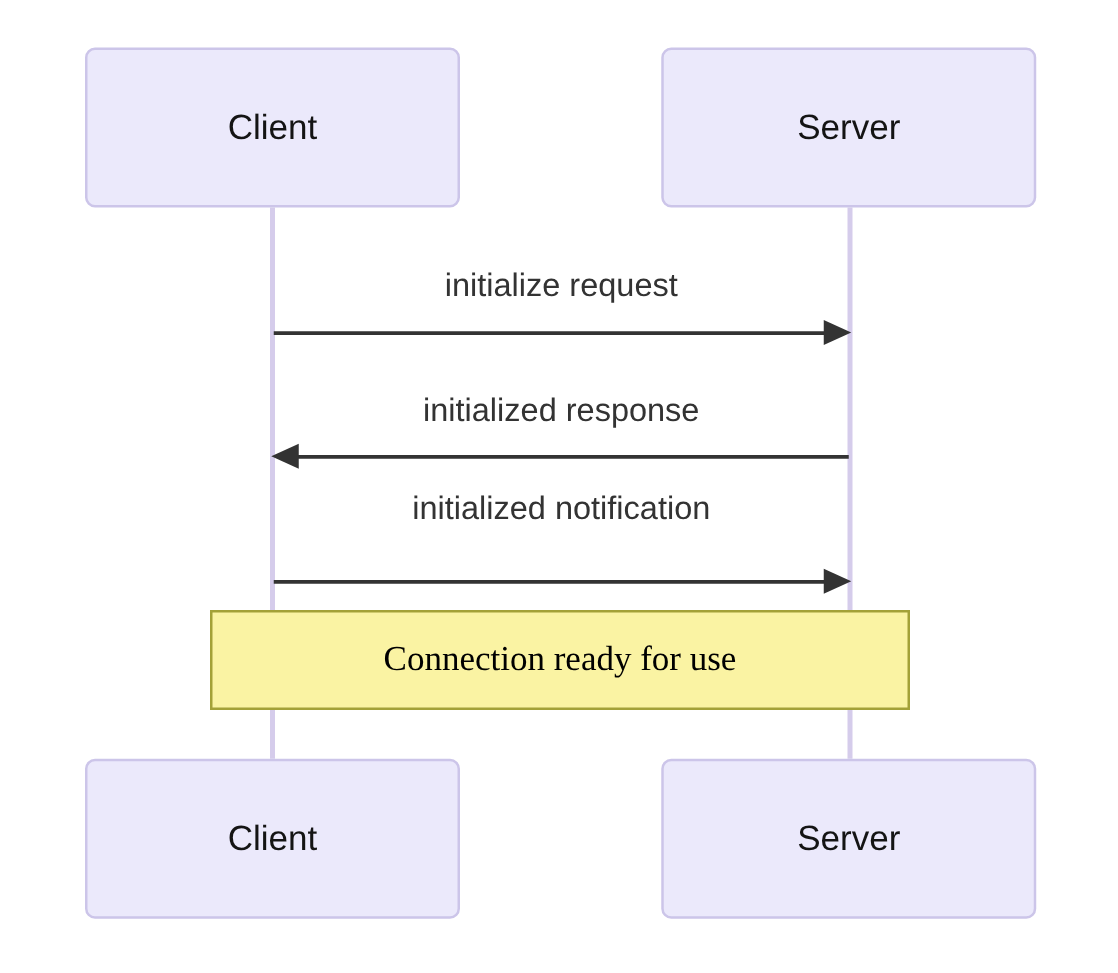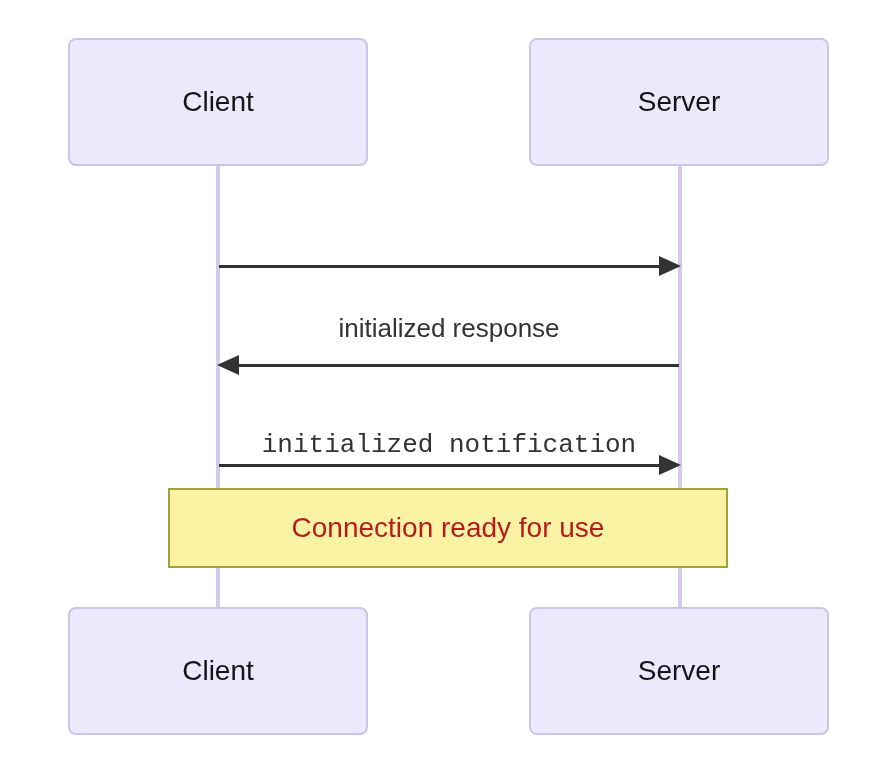--- a/index.html
+++ b/index.html
@@ -42,21 +42,21 @@
   .lifeline-client{left:216px;}
   .lifeline-server{left:678px;}
   .msg-label{
     position:absolute;
     left:219px;width:460px;height:36px;
     text-align:center;line-height:36px;
     font-size:26px;color:var(--msg-text);
   }
   .msg-label-1{top:210px;}
   .msg-label-2{top:310px;}
-  .msg-label-3{top:427px;font-family:Liberation Mono, monospace;}
+  .msg-label-3{top:388px;}
   .msg-line{
     position:absolute;height:3px;background:var(--arrow);
   }
   .msg-line-1{left:219px;top:265px;width:451px;}
   .msg-line-2{left:228px;top:364px;width:451px;}
   .msg-line-3{left:219px;top:464px;width:451px;}
   .arrowhead{
     position:absolute;width:0;height:0;
     border-top:10px solid transparent;
     border-bottom:10px solid transparent;
@@ -66,38 +66,39 @@
   .arrowhead-1{left:659px;top:256px;}
   .arrowhead-2{left:217px;top:355px;}
   .arrowhead-3{left:659px;top:455px;}
   .note-box{
     position:absolute;
     left:168px;top:488px;
     width:556px;height:76px;
     background:var(--note-fill);
     border:2px solid var(--note-border);
     display:flex;align-items:center;justify-content:center;
-    font-size:28px;color:#b91c1c;
+    font-size:28px;color:#000000;font-family:Liberation Serif, serif;
   }
 </style>
 </head>
 <body>
 
 <div class="canvas">
 
   <div class="lifeline lifeline-client"></div>
   <div class="lifeline lifeline-server"></div>
 
   <div class="actor-box actor-top-client">
     <span>Client</span>
   </div>
   <div class="actor-box actor-top-server">
     <span>Server</span>
   </div>
 
+  <div class="msg-label msg-label-1">initialize request</div>
   <div class="msg-line msg-line-1"></div>
   <div class="arrowhead arrowhead-right arrowhead-1"></div>
 
   <div class="msg-label msg-label-2">initialized response</div>
   <div class="msg-line msg-line-2"></div>
   <div class="arrowhead arrowhead-left arrowhead-2"></div>
 
   <div class="msg-label msg-label-3">initialized notification</div>
   <div class="msg-line msg-line-3"></div>
   <div class="arrowhead arrowhead-right arrowhead-3"></div>

